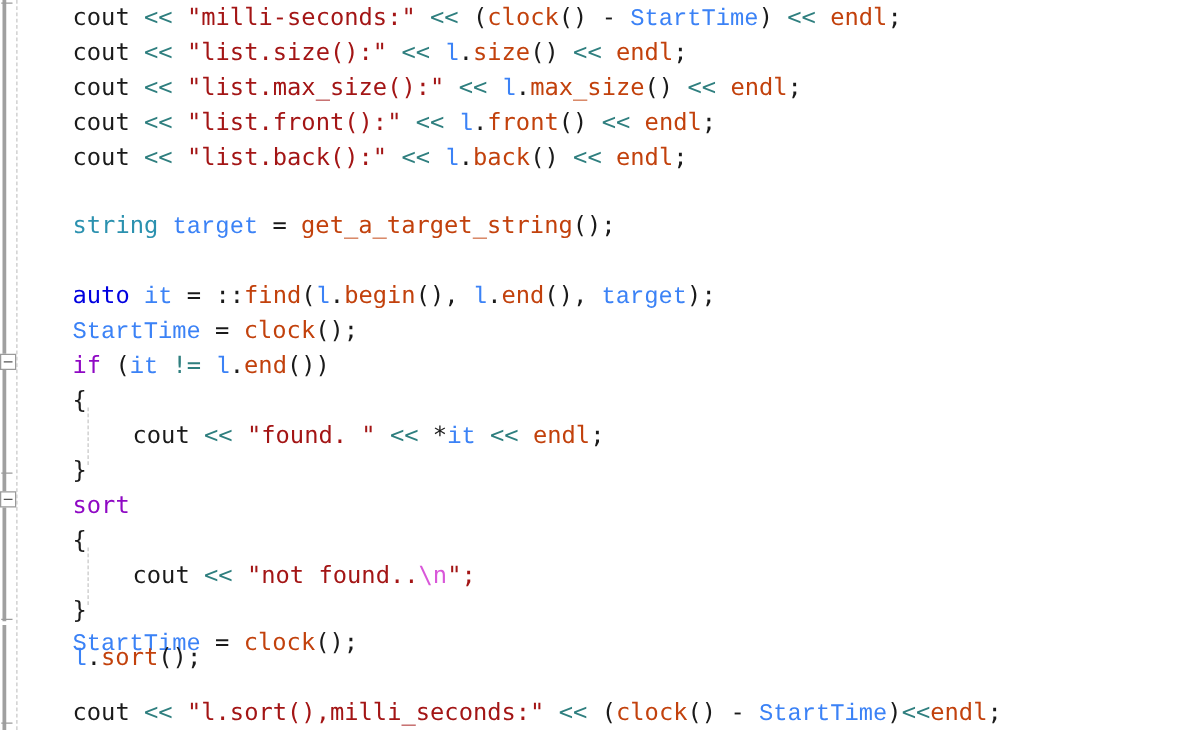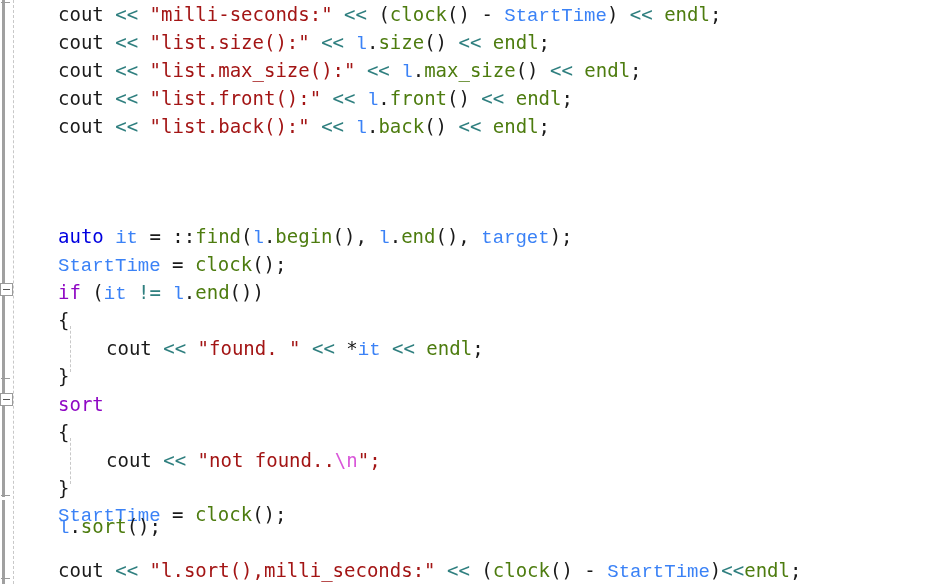--- a/index.html
+++ b/index.html
@@ -92,21 +92,21 @@
   }
 
   
   .t-plain   { color: #1a1a1a; }
   .t-str     { color: #a31515; }
   .t-esc     { color: #d957d9; }
   .t-kw      { color: #8f08c4; }
   .t-kw2     { color: #0000e0; }
   .t-type    { color: #2b91af; }
   .t-ident   { color: #3b82f6; font-family: Liberation Mono, monospace; }
-  .t-func    { color: #4d7c0f; text-align: center; }
+  .t-func    { color: #c2410c; text-align: center; }
   .t-op      { color: #2f7f7f; }
 </style>
 </head>
 <body>
 
 <div id="editor-root">
 
   <div class="gutter">
     <div id="change-bars">
         <div class="change-bar" style="top: 0px; height: 284px;"></div>
@@ -131,20 +131,21 @@
       <div class="indent-guide" style="left: 70px; top: 438px; height: 46px;"></div>
     </div>
 
   <div class="code-surface" id="code-surface">
       <div class="code-line" style="top: 0px;"><span class="ind" style="width: 58px;"></span><span class="t-plain">cout</span><span class="t-plain"> </span><span class="t-op">&lt;&lt;</span><span class="t-plain"> </span><span class="t-str">"milli-seconds:"</span><span class="t-plain"> </span><span class="t-op">&lt;&lt;</span><span class="t-plain"> </span><span class="t-plain">(</span><span class="t-func">clock</span><span class="t-plain">() </span><span class="t-plain">-</span><span class="t-plain"> </span><span class="t-ident">StartTime</span><span class="t-plain">) </span><span class="t-op">&lt;&lt;</span><span class="t-plain"> </span><span class="t-func">endl</span><span class="t-plain">;</span></div>
       <div class="code-line" style="top: 28px;"><span class="ind" style="width: 58px;"></span><span class="t-plain">cout</span><span class="t-plain"> </span><span class="t-op">&lt;&lt;</span><span class="t-plain"> </span><span class="t-str">"list.size():"</span><span class="t-plain"> </span><span class="t-op">&lt;&lt;</span><span class="t-plain"> </span><span class="t-ident">l</span><span class="t-plain">.</span><span class="t-func">size</span><span class="t-plain">() </span><span class="t-op">&lt;&lt;</span><span class="t-plain"> </span><span class="t-func">endl</span><span class="t-plain">;</span></div>
       <div class="code-line" style="top: 56px;"><span class="ind" style="width: 58px;"></span><span class="t-plain">cout</span><span class="t-plain"> </span><span class="t-op">&lt;&lt;</span><span class="t-plain"> </span><span class="t-str">"list.max_size():"</span><span class="t-plain"> </span><span class="t-op">&lt;&lt;</span><span class="t-plain"> </span><span class="t-ident">l</span><span class="t-plain">.</span><span class="t-func">max_size</span><span class="t-plain">() </span><span class="t-op">&lt;&lt;</span><span class="t-plain"> </span><span class="t-func">endl</span><span class="t-plain">;</span></div>
       <div class="code-line" style="top: 84px;"><span class="ind" style="width: 58px;"></span><span class="t-plain">cout</span><span class="t-plain"> </span><span class="t-op">&lt;&lt;</span><span class="t-plain"> </span><span class="t-str">"list.front():"</span><span class="t-plain"> </span><span class="t-op">&lt;&lt;</span><span class="t-plain"> </span><span class="t-ident">l</span><span class="t-plain">.</span><span class="t-func">front</span><span class="t-plain">() </span><span class="t-op">&lt;&lt;</span><span class="t-plain"> </span><span class="t-func">endl</span><span class="t-plain">;</span></div>
       <div class="code-line" style="top: 112px;"><span class="ind" style="width: 58px;"></span><span class="t-plain">cout</span><span class="t-plain"> </span><span class="t-op">&lt;&lt;</span><span class="t-plain"> </span><span class="t-str">"list.back():"</span><span class="t-plain"> </span><span class="t-op">&lt;&lt;</span><span class="t-plain"> </span><span class="t-ident">l</span><span class="t-plain">.</span><span class="t-func">back</span><span class="t-plain">() </span><span class="t-op">&lt;&lt;</span><span class="t-plain"> </span><span class="t-func">endl</span><span class="t-plain">;</span></div>
       <div class="code-line" style="top: 140px;"><span class="ind" style="width: 58px;"></span></div>
+      <div class="code-line" style="top: 166px;"><span class="ind" style="width: 58px;"></span><span class="t-type">string</span><span class="t-plain"> </span><span class="t-ident">target</span><span class="t-plain"> = </span><span class="t-func">get_a_target_string</span><span class="t-plain">();</span></div>
       <div class="code-line" style="top: 194px;"><span class="ind" style="width: 58px;"></span></div>
       <div class="code-line" style="top: 222px;"><span class="ind" style="width: 58px;"></span><span class="t-kw2">auto</span><span class="t-plain"> </span><span class="t-ident">it</span><span class="t-plain"> = </span><span class="t-plain">::</span><span class="t-func">find</span><span class="t-plain">(</span><span class="t-ident">l</span><span class="t-plain">.</span><span class="t-func">begin</span><span class="t-plain">(), </span><span class="t-ident">l</span><span class="t-plain">.</span><span class="t-func">end</span><span class="t-plain">(), </span><span class="t-ident">target</span><span class="t-plain">);</span></div>
       <div class="code-line" style="top: 250px;"><span class="ind" style="width: 58px;"></span><span class="t-ident">StartTime</span><span class="t-plain"> = </span><span class="t-func">clock</span><span class="t-plain">();</span></div>
       <div class="code-line" style="top: 278px;"><span class="ind" style="width: 58px;"></span><span class="t-kw">if</span><span class="t-plain"> (</span><span class="t-ident">it</span><span class="t-plain"> </span><span class="t-op">!=</span><span class="t-plain"> </span><span class="t-ident">l</span><span class="t-plain">.</span><span class="t-func">end</span><span class="t-plain">())</span></div>
       <div class="code-line" style="top: 306px;"><span class="ind" style="width: 58px;"></span><span class="t-plain">{</span></div>
       <div class="code-line" style="top: 334px;"><span class="ind" style="width: 106px;"></span><span class="t-plain">cout</span><span class="t-plain"> </span><span class="t-op">&lt;&lt;</span><span class="t-plain"> </span><span class="t-str">"found. "</span><span class="t-plain"> </span><span class="t-op">&lt;&lt;</span><span class="t-plain"> *</span><span class="t-ident">it</span><span class="t-plain"> </span><span class="t-op">&lt;&lt;</span><span class="t-plain"> </span><span class="t-func">endl</span><span class="t-plain">;</span></div>
       <div class="code-line" style="top: 362px;"><span class="ind" style="width: 58px;"></span><span class="t-plain">}</span></div>
       <div class="code-line" style="top: 390px;"><span class="ind" style="width: 58px;"></span><span class="t-kw">sort</span></div>
       <div class="code-line" style="top: 418px;"><span class="ind" style="width: 58px;"></span><span class="t-plain">{</span></div>
       <div class="code-line" style="top: 446px;"><span class="ind" style="width: 106px;"></span><span class="t-plain">cout</span><span class="t-plain"> </span><span class="t-op">&lt;&lt;</span><span class="t-plain"> </span><span class="t-str">"not found..</span><span class="t-esc">\n</span><span class="t-str">";</span></div>

